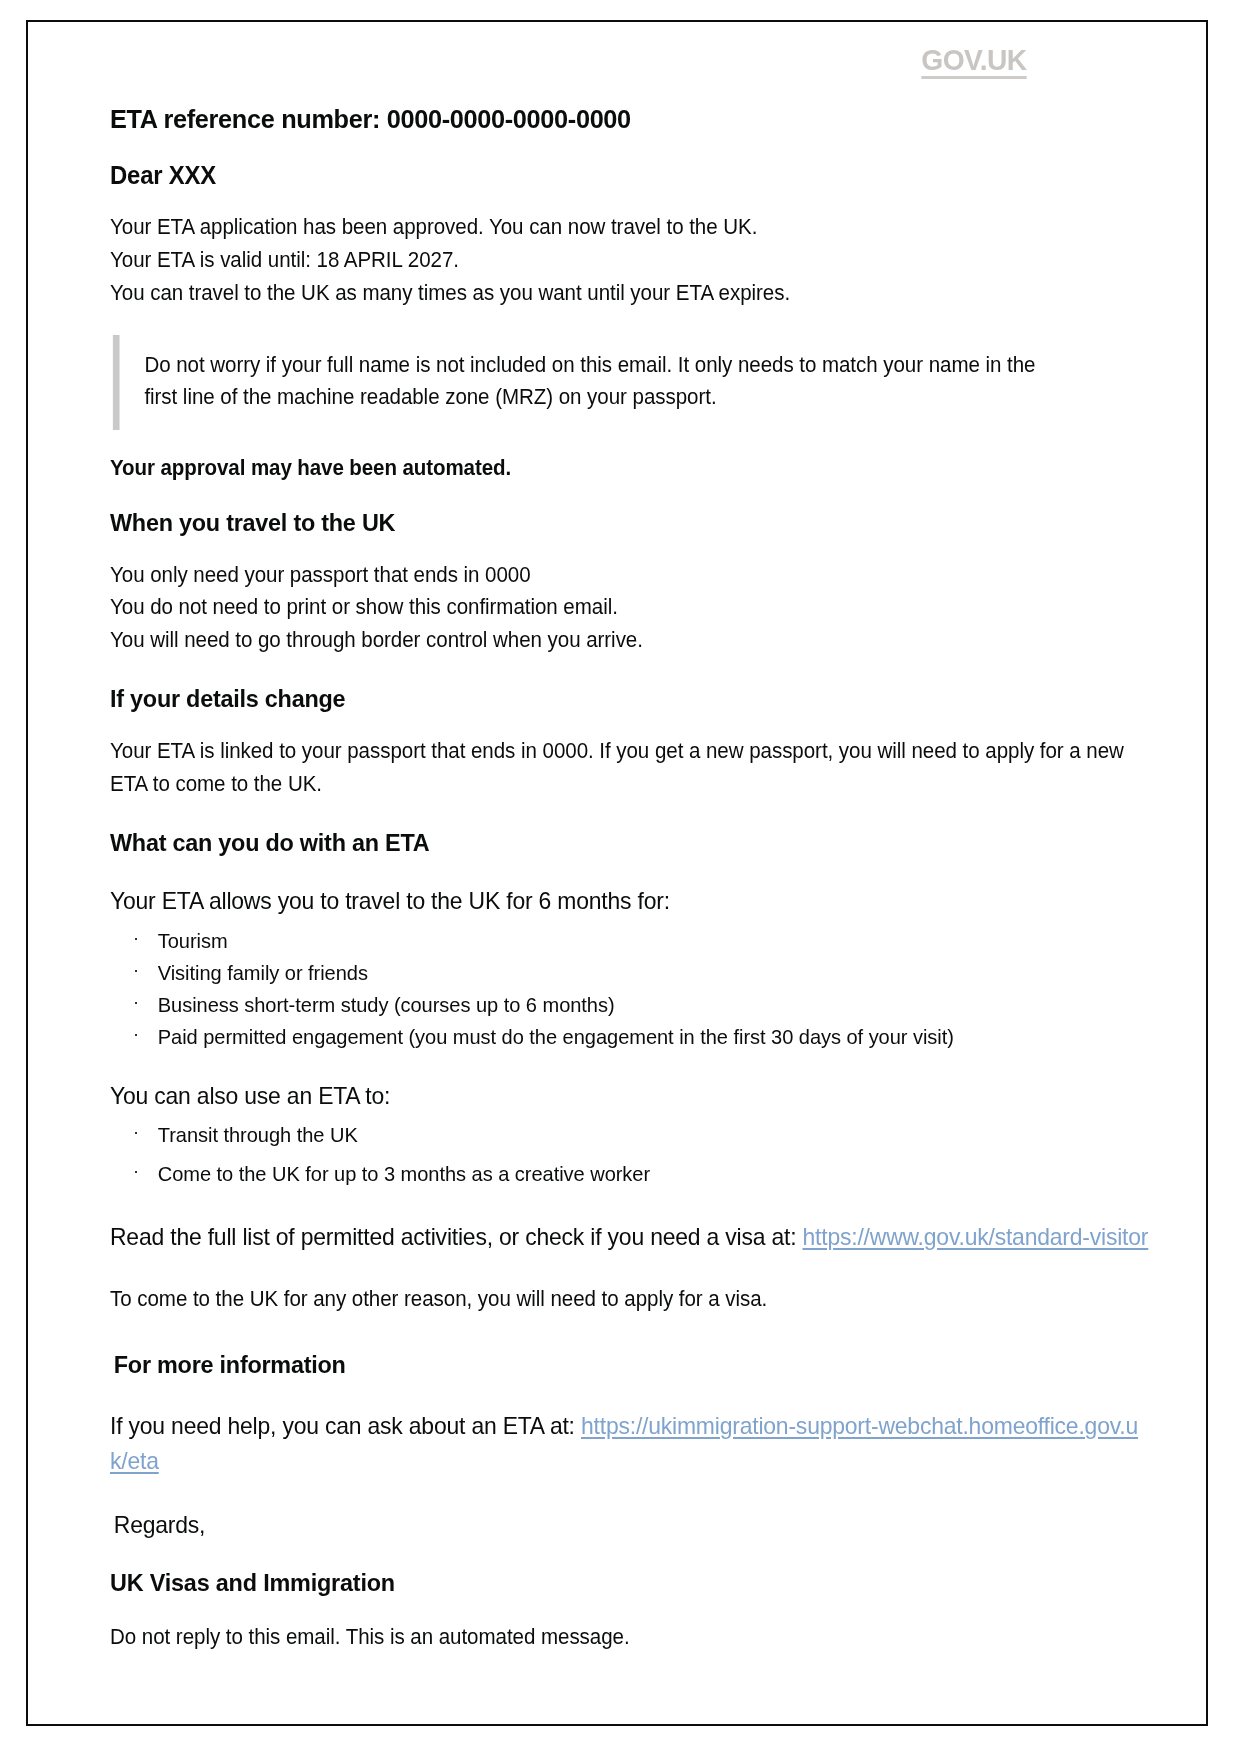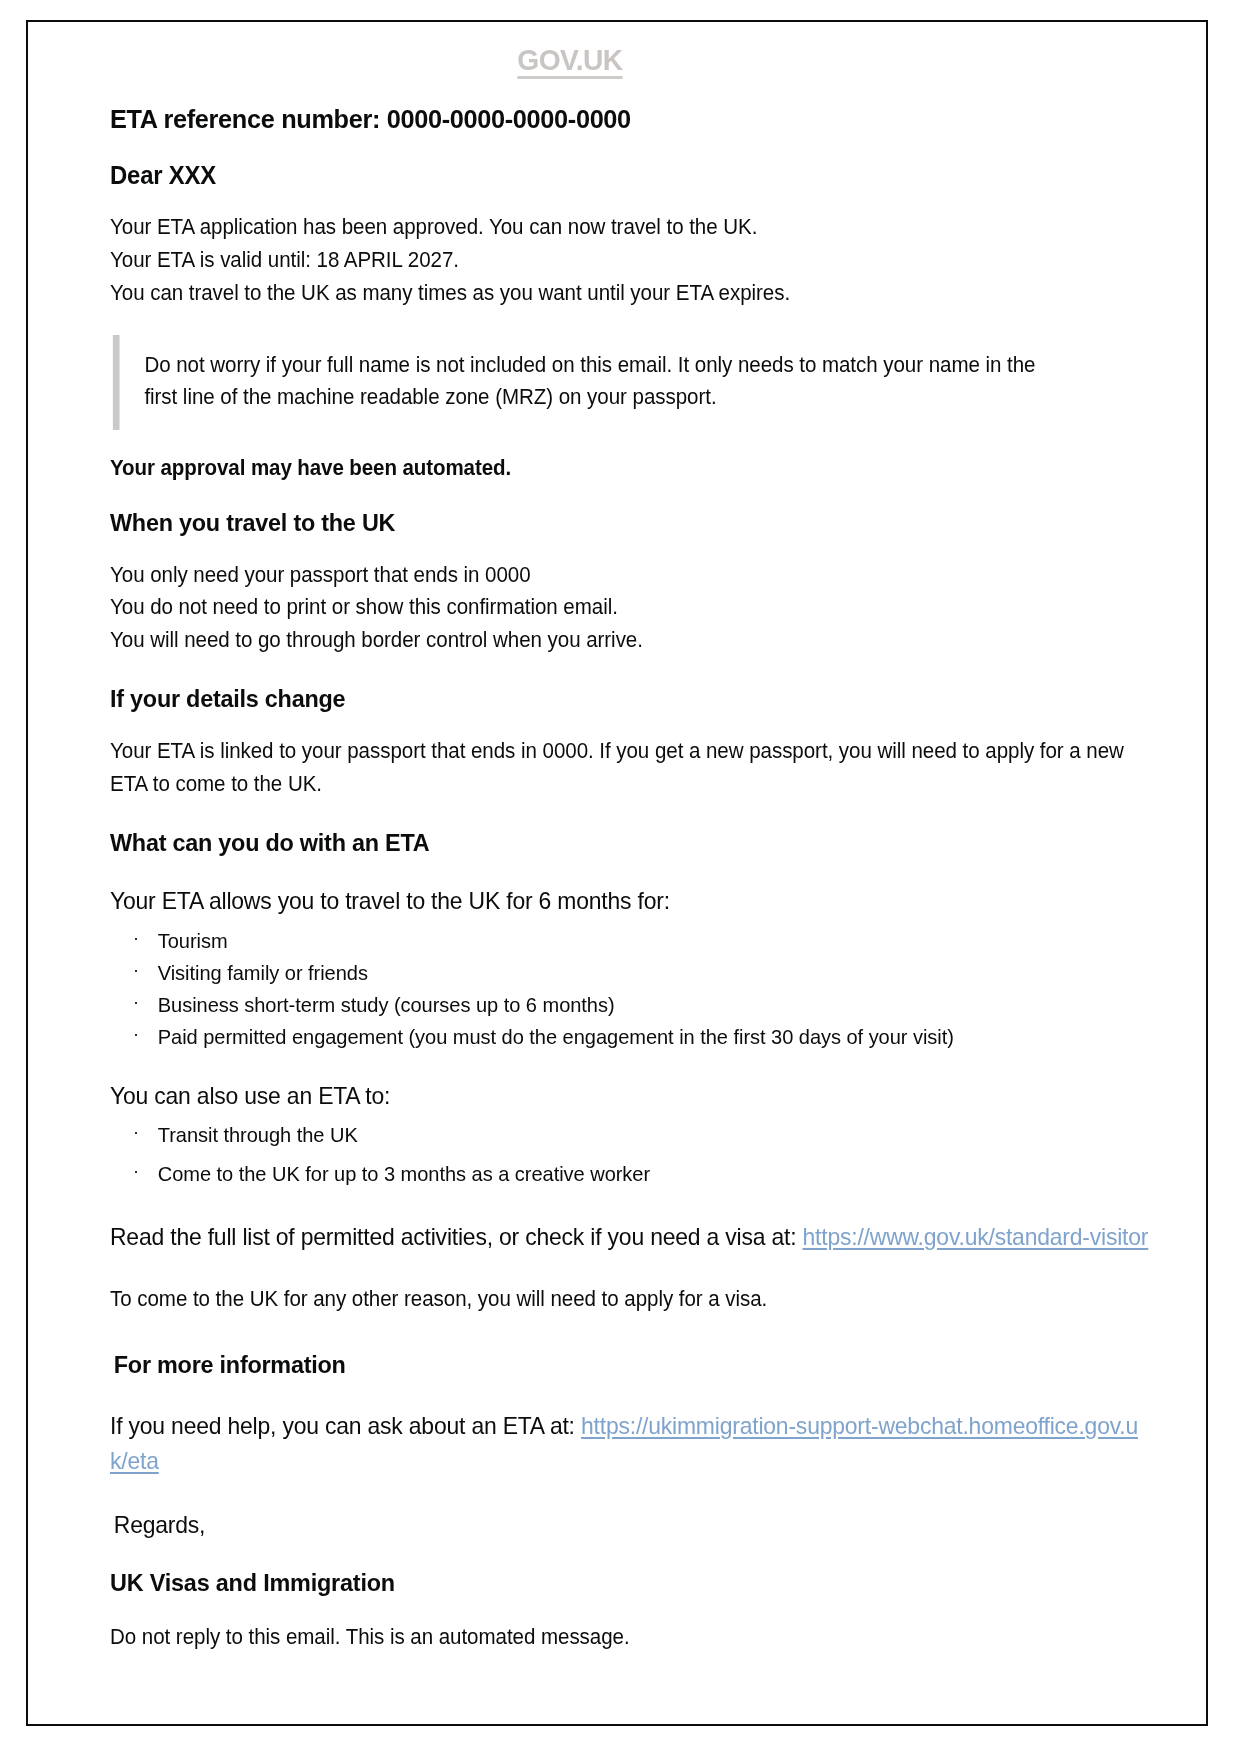--- a/index.html
+++ b/index.html
@@ -32,21 +32,21 @@
     left: 0;
     top: 0;
     right: 0;
     bottom: 0;
     padding: 10px 56px 0 82px;
     box-sizing: border-box;
   }
 
   
   .masthead {
-    text-align: center;
+    text-align: right;
     padding-top: 12px;
     padding-bottom: 2px;
     padding-right: 120px;
   }
   .govuk-logo {
     display: inline-block;
     font-size: 30px;
     font-weight: 700;
     letter-spacing: -0.6px;
     color: #c9c5c3;

